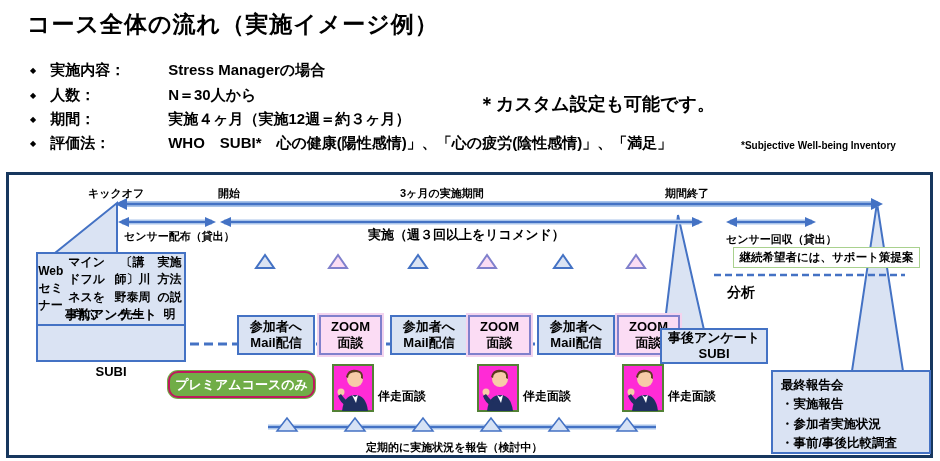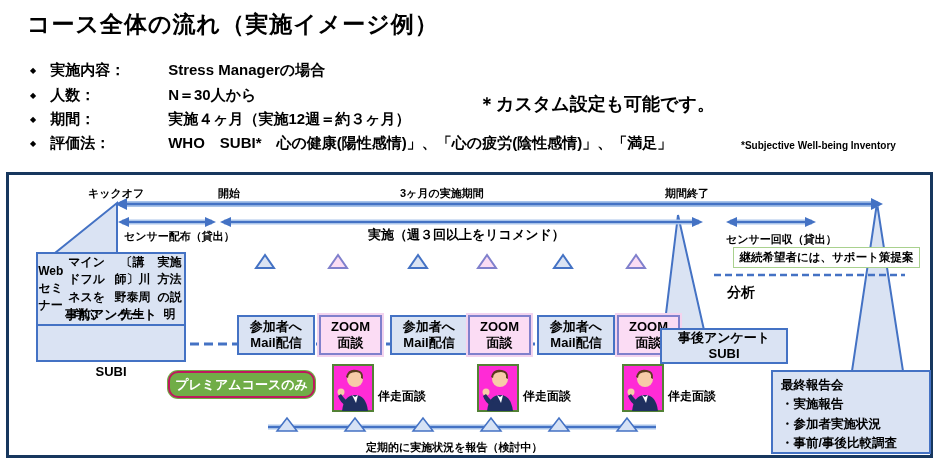--- a/index.html
+++ b/index.html
@@ -33,21 +33,21 @@
                  display:flex; flex-direction:column; }
   .seminar-top { flex:1; border-bottom:2px solid #4472C4; display:flex;
                  flex-direction:row; justify-content:center; align-items:center;
                  font-size:12px; line-height:1.45; text-align:center; }
   .seminar-bottom { height:36px; display:flex; flex-direction:column;
                     justify-content:center; align-items:center; font-size:13px; line-height:1.25;gap:40px; }
   .support-box { left:721px; top:247px; width:187px; height:21px; background:#fff;
                  border:1px solid #A9D18E; z-index:3; display:flex; align-items:center;
                  justify-content:center; font-size:11.5px; white-space:nowrap;margin-left:12px; }
   .analysis { left:727px; top:284px; font-size:14px; z-index:3; }
-  .post-box { left:660px; top:328px; width:128px; height:36px; z-index:3;
+  .post-box { left:660px; top:328px; width:108px; height:36px; z-index:3;
               display:flex; flex-direction:column; align-items:center; justify-content:center;
               font-size:13px; line-height:1.25; }
   .final-box { left:771px; top:370px; width:160px; height:84px; z-index:3;
                font-size:12.5px; line-height:1.55; padding:4px 8px; }
   .premium { left:168px; top:371px; width:147px; height:27px; z-index:3;
              background:#70AD47; border:2px solid #be185d; border-radius:10px;
              color:#fff; font-size:13px; display:flex; align-items:center; justify-content:center;
              box-shadow:0 0 0 1px #70AD47;font-family:Liberation Serif, serif; }
   .person { top:364px; width:42px; height:48px; z-index:3; }
   .accompany { top:388px; font-size:12px; z-index:3; }

